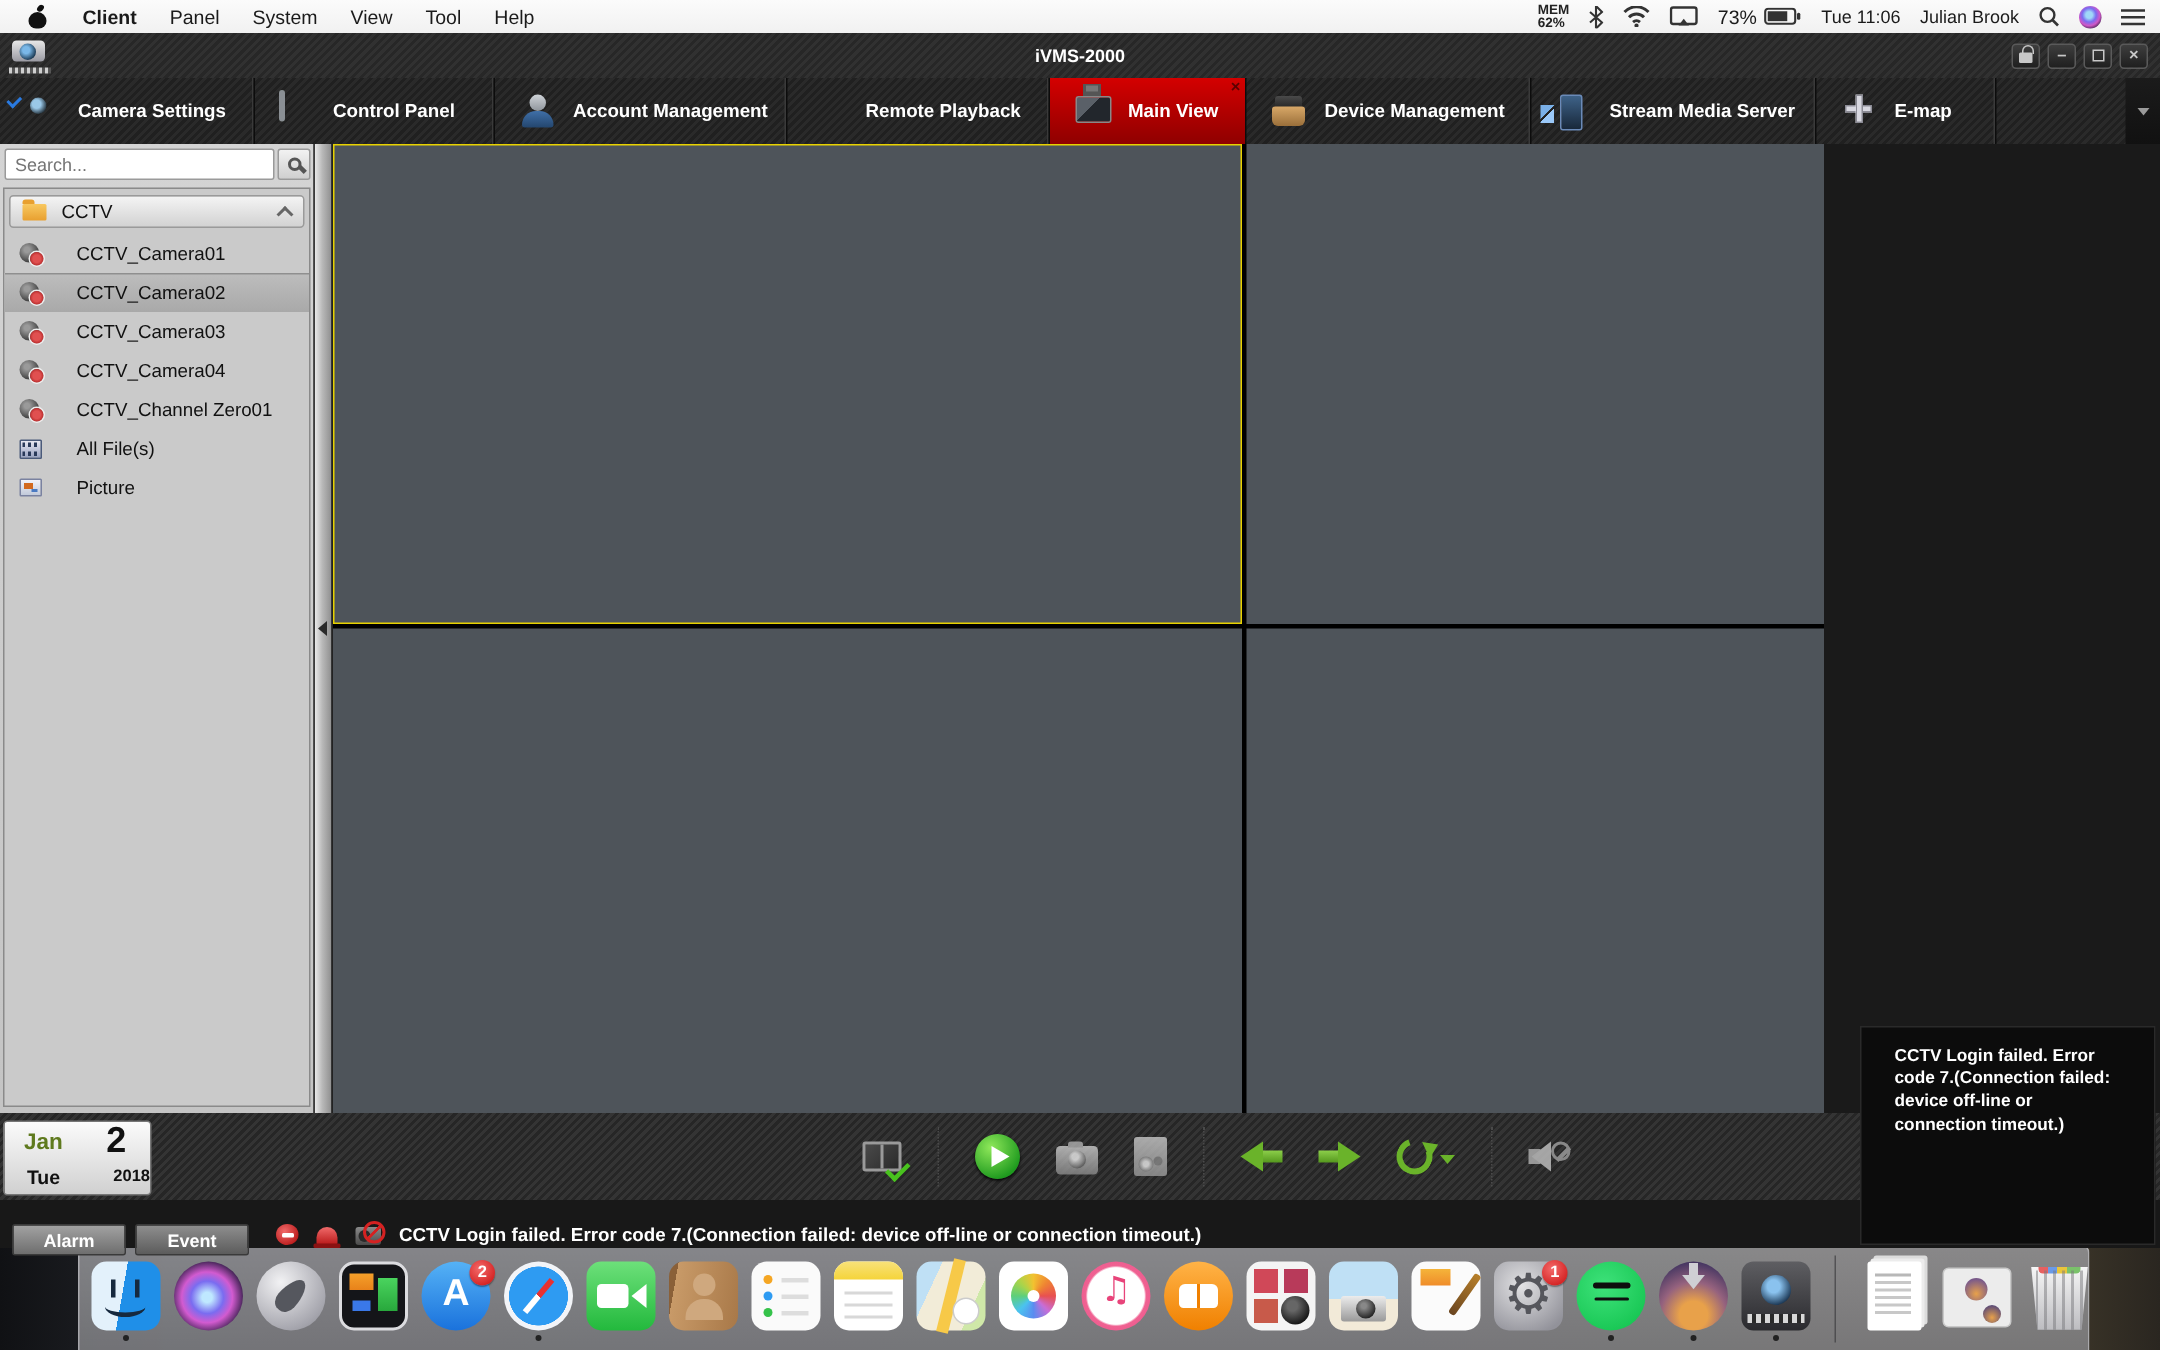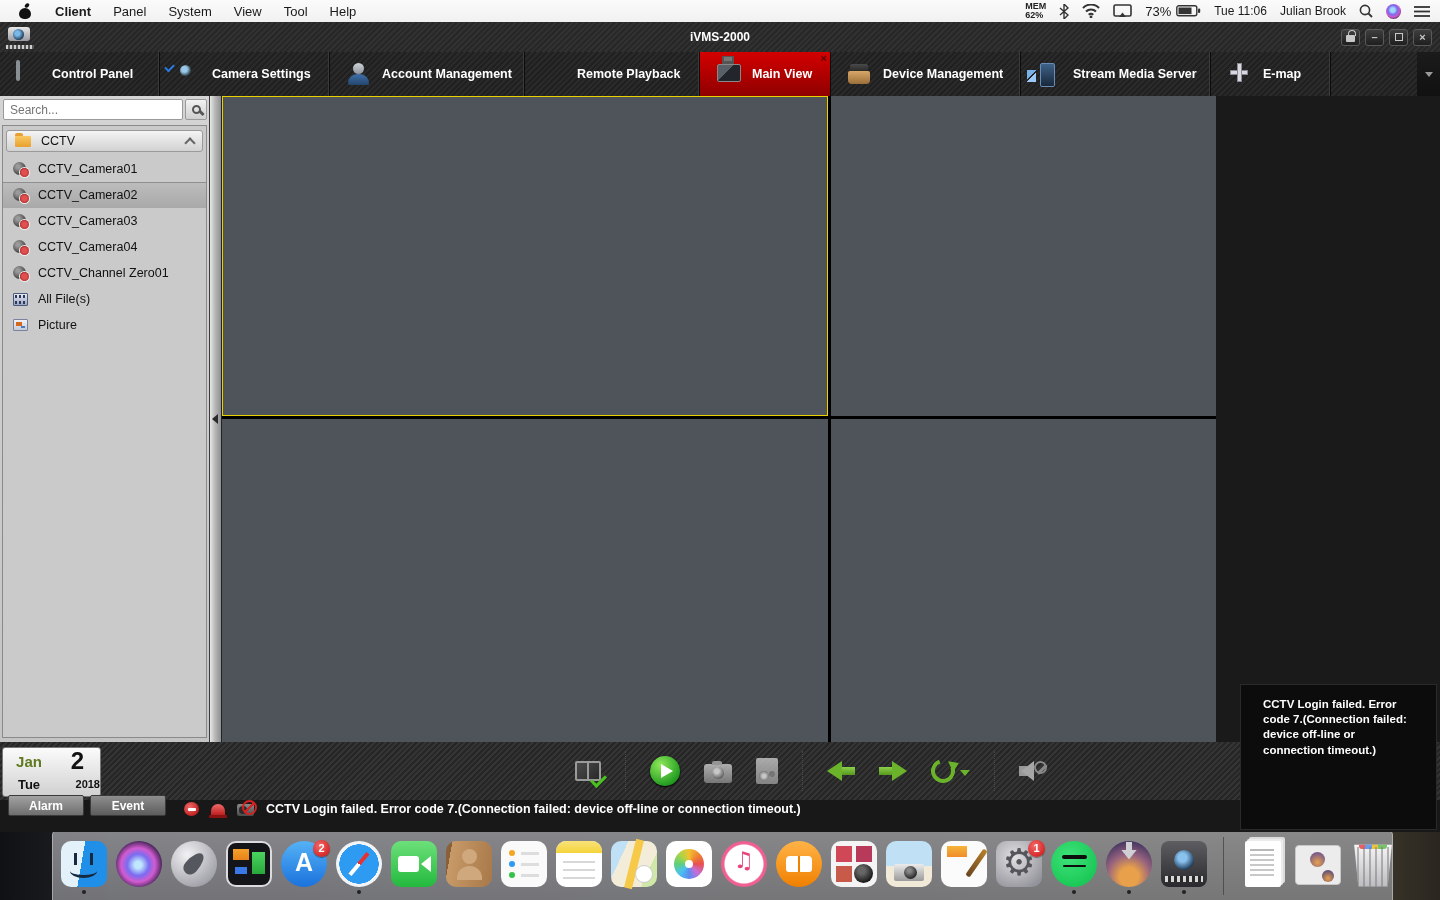--- a/index.html
+++ b/index.html
@@ -123,21 +123,21 @@
   .mag::after { content:""; position:absolute; right:-4px; bottom:-4px; width:2.5px; height:6px;
     background:#555; transform:rotate(-45deg); }
   .treepanel { position:absolute; left:2px; right:2px; top:29px; bottom:4px;
     background:#cacaca; border:1px solid #8a8a8a; }
   .grouprow { margin:4px 3px; height:22px; border:1px solid #9a9a9a; border-radius:3px;
     background:linear-gradient(#f4f4f4,#d2d2d2); display:flex; align-items:center;
     padding:0 8px; gap:10px; }
   .grouprow .glabel { font-size:12.5px; color:#111; }
   .chev-up { width:8px; height:8px; border-left:2px solid #666; border-top:2px solid #666;
     transform:rotate(45deg); margin-left:auto; margin-top:3px; }
-  .trow { height:26px; display:flex; align-items:center; gap:10px; padding:0 10px;
+  .trow { height:26px; display:flex; align-items:center; gap:23px; padding:0 10px;
     font-size:12.5px; color:#111; }
   .trow.selected { background:linear-gradient(#bdbdbd,#a9a9a9); box-shadow:inset 0 1px 0 #8f8f8f; }
   .si-folder { position:relative; width:16px; height:11px;
     background:linear-gradient(#f8c860,#e8a030); border-radius:1px; flex:none; }
   .si-folder::before { content:""; position:absolute; left:0; top:-3px; width:8px; height:3px;
     background:#e8a030; border-radius:2px 2px 0 0; }
   .si-cam { position:relative; width:15px; height:14px; flex:none; }
   .si-cam::before { content:""; position:absolute; left:0; top:0; width:13px; height:13px;
     border-radius:50%; background:radial-gradient(circle at 38% 35%, #9a9a9a 15%, #3a3a3a 75%); }
   .si-cam::after { content:""; position:absolute; right:-1px; bottom:-1px; width:9px; height:9px;
@@ -224,21 +224,21 @@
   .tb-mute::after { content:""; position:absolute; left:2px; top:2px; width:0; height:0;
     border-top:10px solid transparent; border-bottom:10px solid transparent;
     border-right:13px solid #bbb; }
   .mute-slash { position:absolute; right:2px; top:2px; width:13px; height:13px;
     border:2.5px solid #999; border-radius:50%; }
   .mute-slash::after { content:""; position:absolute; left:0; top:4.5px; width:12px; height:2.5px;
     background:#999; transform:rotate(-45deg); }
 
   
   .statusbar { position:absolute; left:0; top:800px; width:1440px; height:28px;
-    background:#181818; display:flex; align-items:flex-end; gap:6px; padding:16px 8px; z-index:20; }
+    background:#181818; display:flex; align-items:flex-start; gap:6px; padding:16px 8px; z-index:20; }
   .sbtn { height:21px; min-width:76px; background:linear-gradient(#a2a2a2,#6e6e6e);
     border:1px solid #3a3a3a; border-radius:2px; color:#fff; font-size:12px; font-weight:bold;
     display:flex; align-items:center; justify-content:center; }
   .sbtn.event { background:linear-gradient(#8e8e8e,#5c5c5c); }
   .st-icons { display:flex; align-items:center; gap:12px; margin-left:12px; }
   .st-bell { position:relative; width:15px; height:14px; border-radius:50%;
     background:radial-gradient(circle at 38% 35%, #f06a6a, #b81818 80%); }
   .st-bell::after { content:""; position:absolute; left:3.5px; top:6px; width:8px; height:2.5px;
     background:#fff; border-radius:1px; }
   .st-siren { position:relative; width:14px; height:12px; margin-top:2px;
@@ -475,27 +475,27 @@
       <div class="wbtn">
           <span class="maxg"></span>
         </div>
       <div class="wbtn">
           <span>×</span>
         </div>
     </div>
   </div>
 
   <div class="tabbar">
+    <div class="tab" style="width:170px">
+      <span class="ticon"><span class="icon-cs"></span></span>
+      <span class="tlabel">Camera Settings</span>
+    </div>
     <div class="tab" style="width:160px">
       <span class="ticon"><span class="icon-cp"></span></span>
       <span class="tlabel">Control Panel</span>
-    </div>
-    <div class="tab" style="width:170px">
-      <span class="ticon"><span class="icon-cs"></span></span>
-      <span class="tlabel">Camera Settings</span>
     </div>
     <div class="tab" style="width:195px">
       <span class="ticon"><span class="icon-am"></span></span>
       <span class="tlabel">Account Management</span>
     </div>
     <div class="tab" style="width:175px">
       <span class="ticon"><span class="icon-rp"></span></span>
       <span class="tlabel">Remote Playback</span>
     </div>
     <div class="tab active" style="width:131px">

